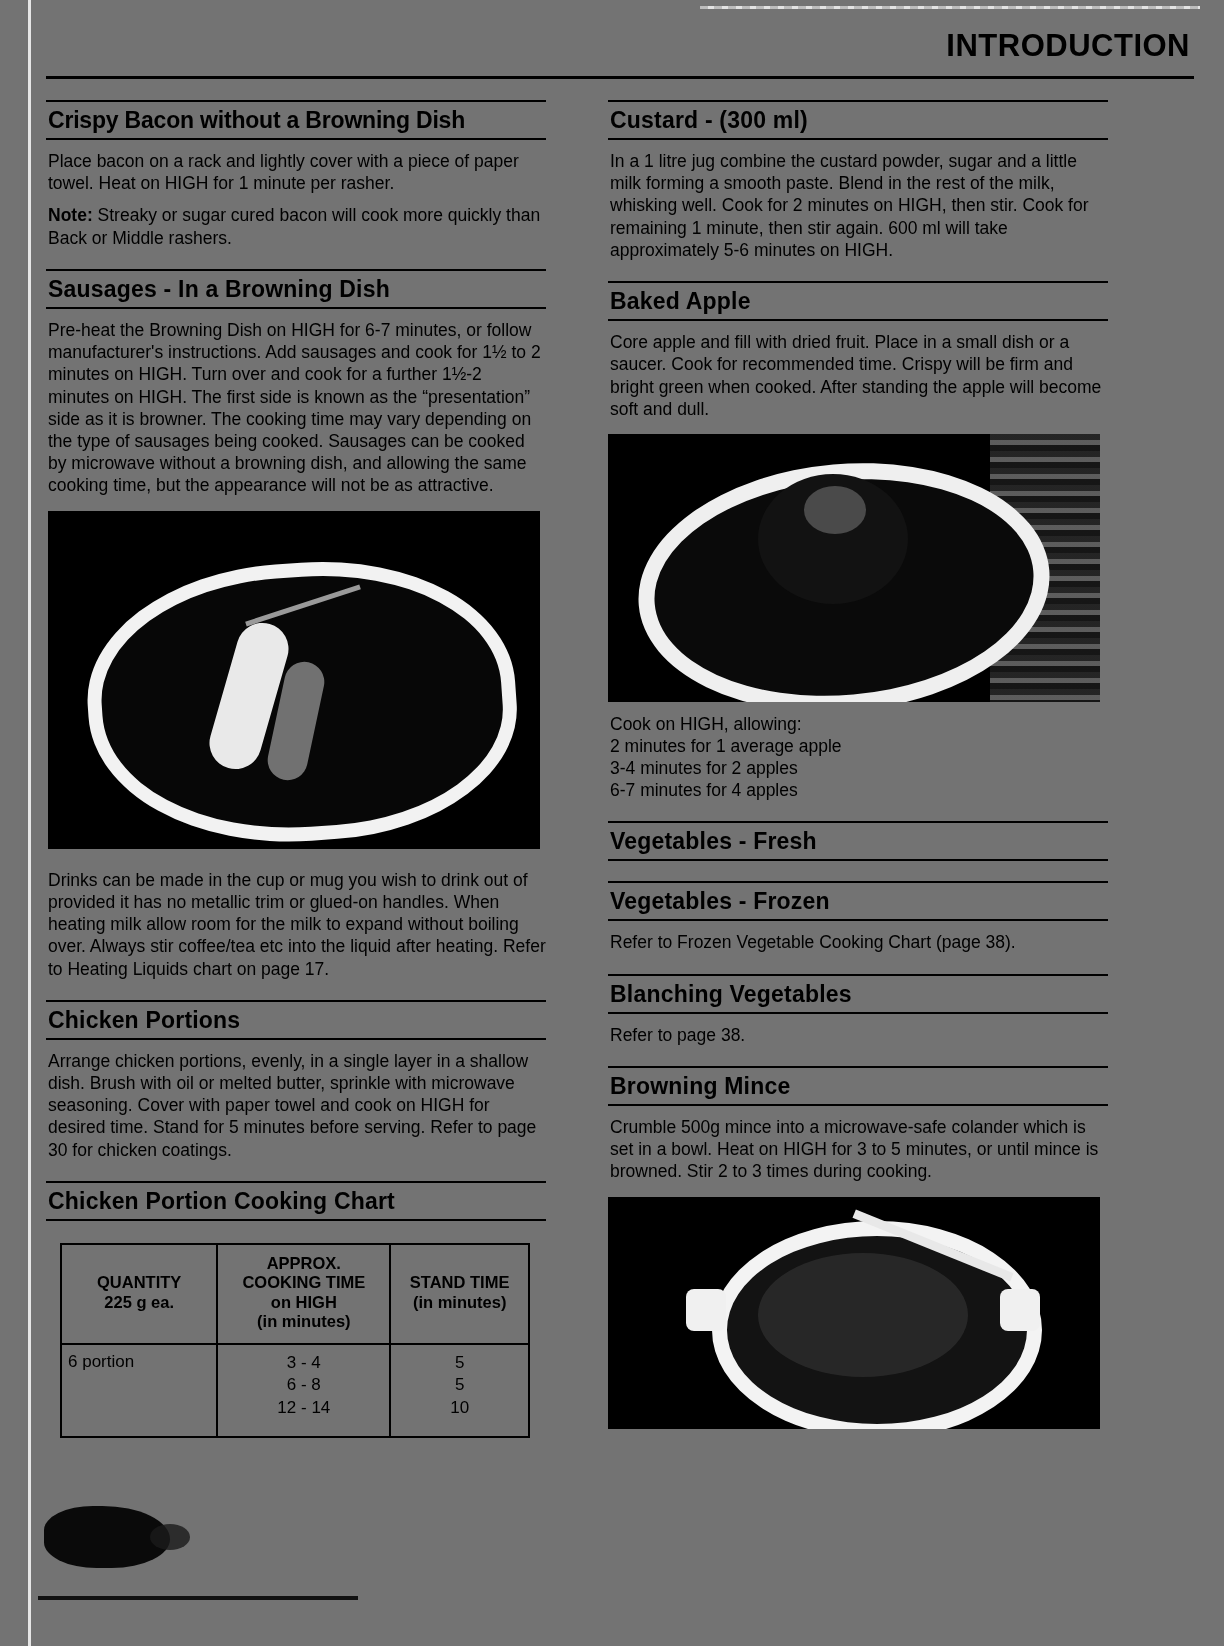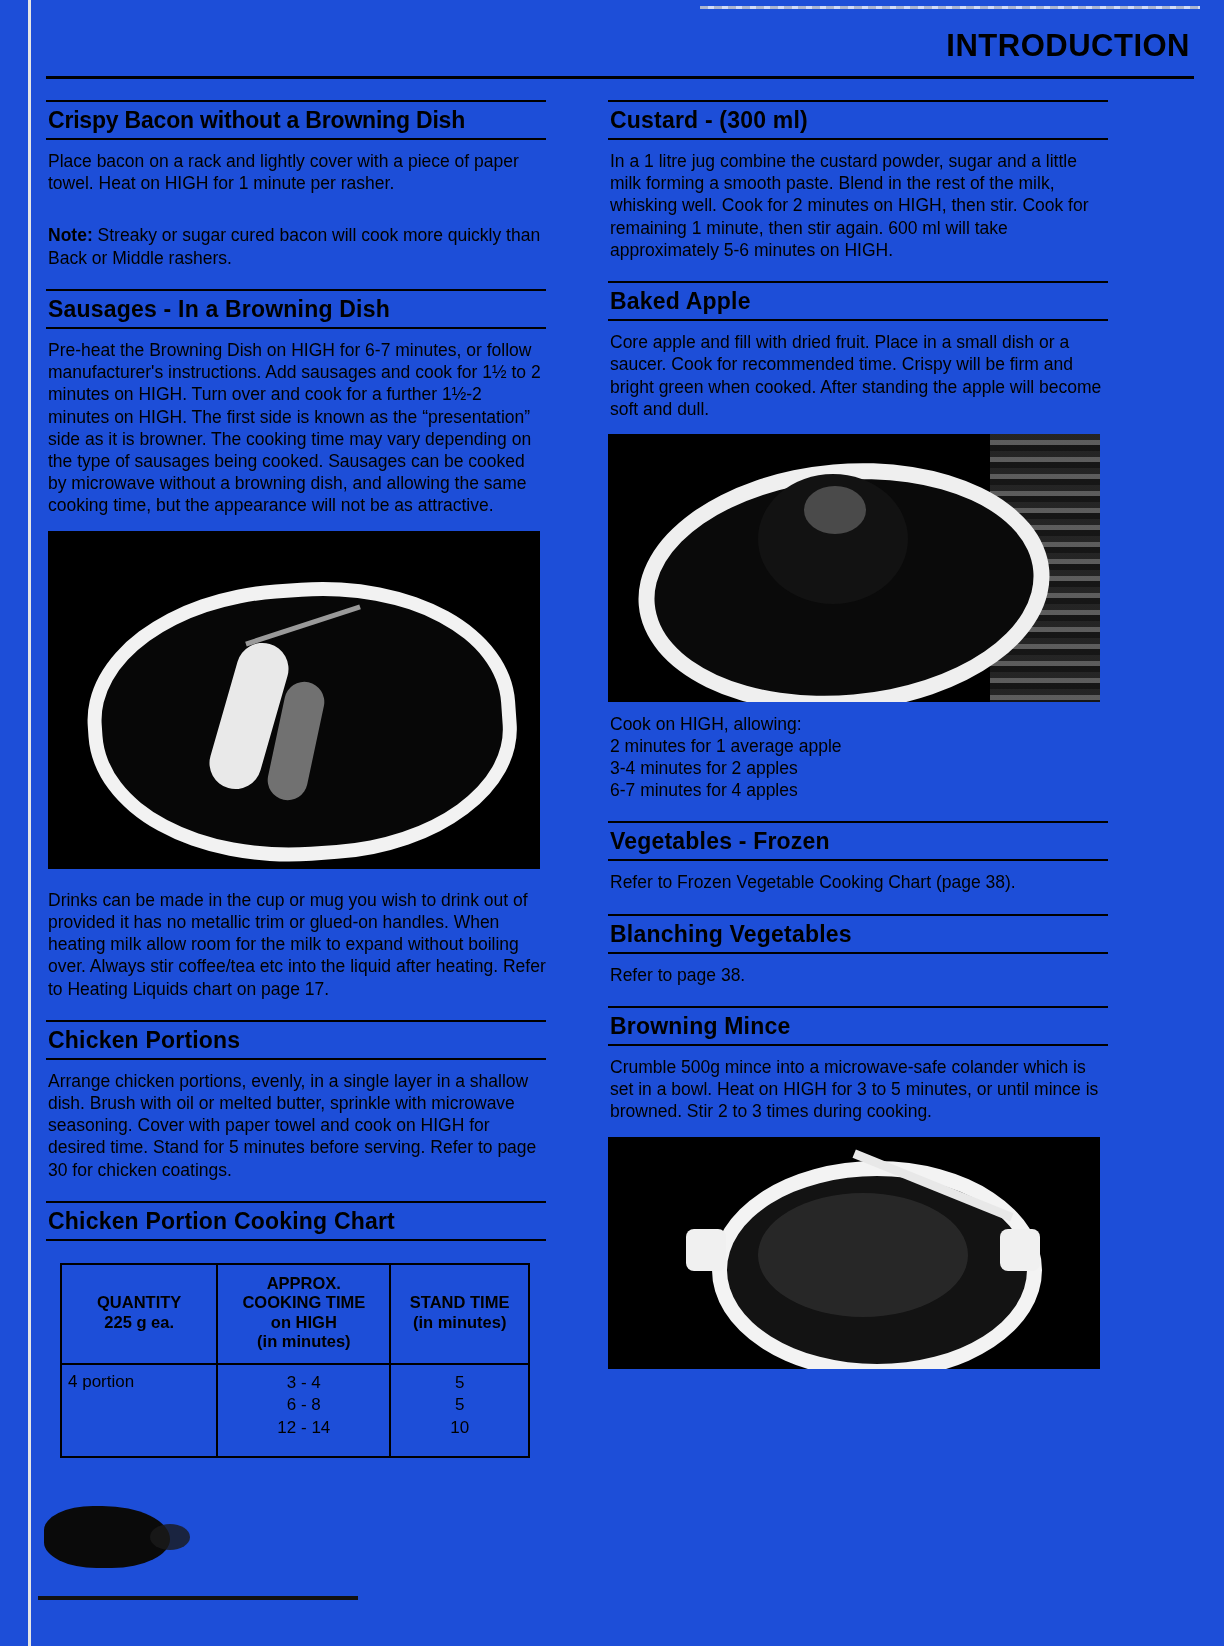--- a/index.html
+++ b/index.html
@@ -8,21 +8,21 @@
     background: #ffffff;
   }
   body {
     font-family: "Liberation Sans", sans-serif;
     color: #000;
   }
   .page {
     position: relative;
     width: 1224px;
     height: 1646px;
-    background: #1d4ed8;
+    background: #737373;
     overflow: hidden;
   }
   
   .edge-top {
     position: absolute;
     top: 6px;
     left: 700px;
     width: 500px;
     height: 3px;
     background: repeating-linear-gradient(to right, #cfcfcf 0 8px, #fff 8px 14px);
@@ -86,21 +86,21 @@
   }
   h2.sec.tight { letter-spacing: -0.2px; }
   .sec-wrap { margin-top: 20px; }
   .sec-wrap:first-child { margin-top: 0; }
 
   p.body {
     font-size: 17.5px;
     line-height: 1.27;
     margin: 10px 0 0 2px;
   }
-  p.body.gap { margin-top: 30px; }
+  p.body.gap { margin-top: 10px; }
   p.body b { font-weight: bold; }
 
   .photo {
     margin-top: 14px;
     background: #000;
     position: relative;
     overflow: hidden;
   }
   .photo.sausage {
     width: 492px;
@@ -302,21 +302,21 @@
             <th class="c1" style="white-space: pre-line;">QUANTITY
 225 g ea.</th>
             <th class="c2" style="white-space: pre-line;">APPROX.
 COOKING TIME
 on HIGH
 (in minutes)</th>
             <th class="c3" style="white-space: pre-line;">STAND TIME
 (in minutes)</th>
           </tr>
           <tr>
-            <td class="qty">4 portion</td>
+            <td class="qty">6 portion</td>
             <td class="time">3 - 4
 6 - 8
 12 - 14</td>
             <td class="stand">5
 5
 10</td>
           </tr>
         </tbody>
           </table>
       </div>
@@ -339,20 +339,21 @@
           <div class="fruit"></div>
           <div class="filling"></div>
         </div>
         <div class="caption">Cook on HIGH, allowing:
 2 minutes for 1 average apple
 3-4 minutes for 2 apples
 6-7 minutes for 4 apples</div>
       </div>
 
       <div class="sec-wrap">
+        <h2 class="sec">Vegetables - Fresh</h2>
       </div>
 
       <div class="sec-wrap">
         <h2 class="sec">Vegetables - Frozen</h2>
         <p class="body">Refer to Frozen Vegetable Cooking Chart (page 38).</p>
       </div>
 
       <div class="sec-wrap">
         <h2 class="sec">Blanching Vegetables</h2>
         <p class="body">Refer to page 38.</p>

